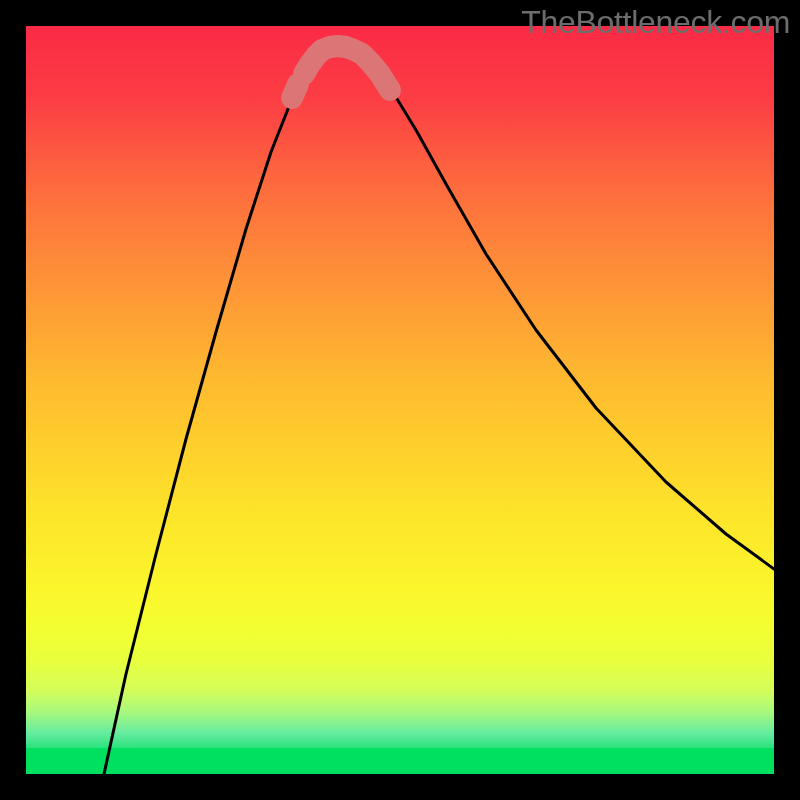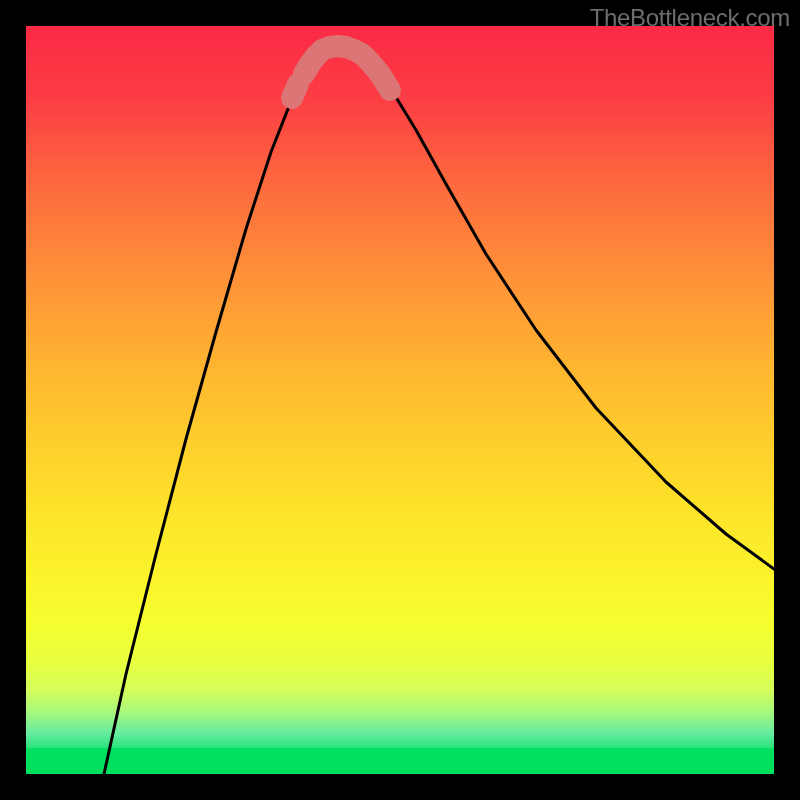--- a/index.html
+++ b/index.html
@@ -41,21 +41,21 @@
       #a8f87d 95%,
       #64eba0 98%,
       #2be27c 100%
     );
   }
   .watermark {
     position: absolute;
     top: 4px;
     right: 10px;
     color: #6d6d6d;
-    font-size: 24px;
+    font-size: 32px;
     font-weight: 500;
     letter-spacing: -0.3px;
     z-index: 10;
   }
   svg.overlay {
     position: absolute;
     left: 0;
     top: 0;
     width: 748px;
     height: 748px;

